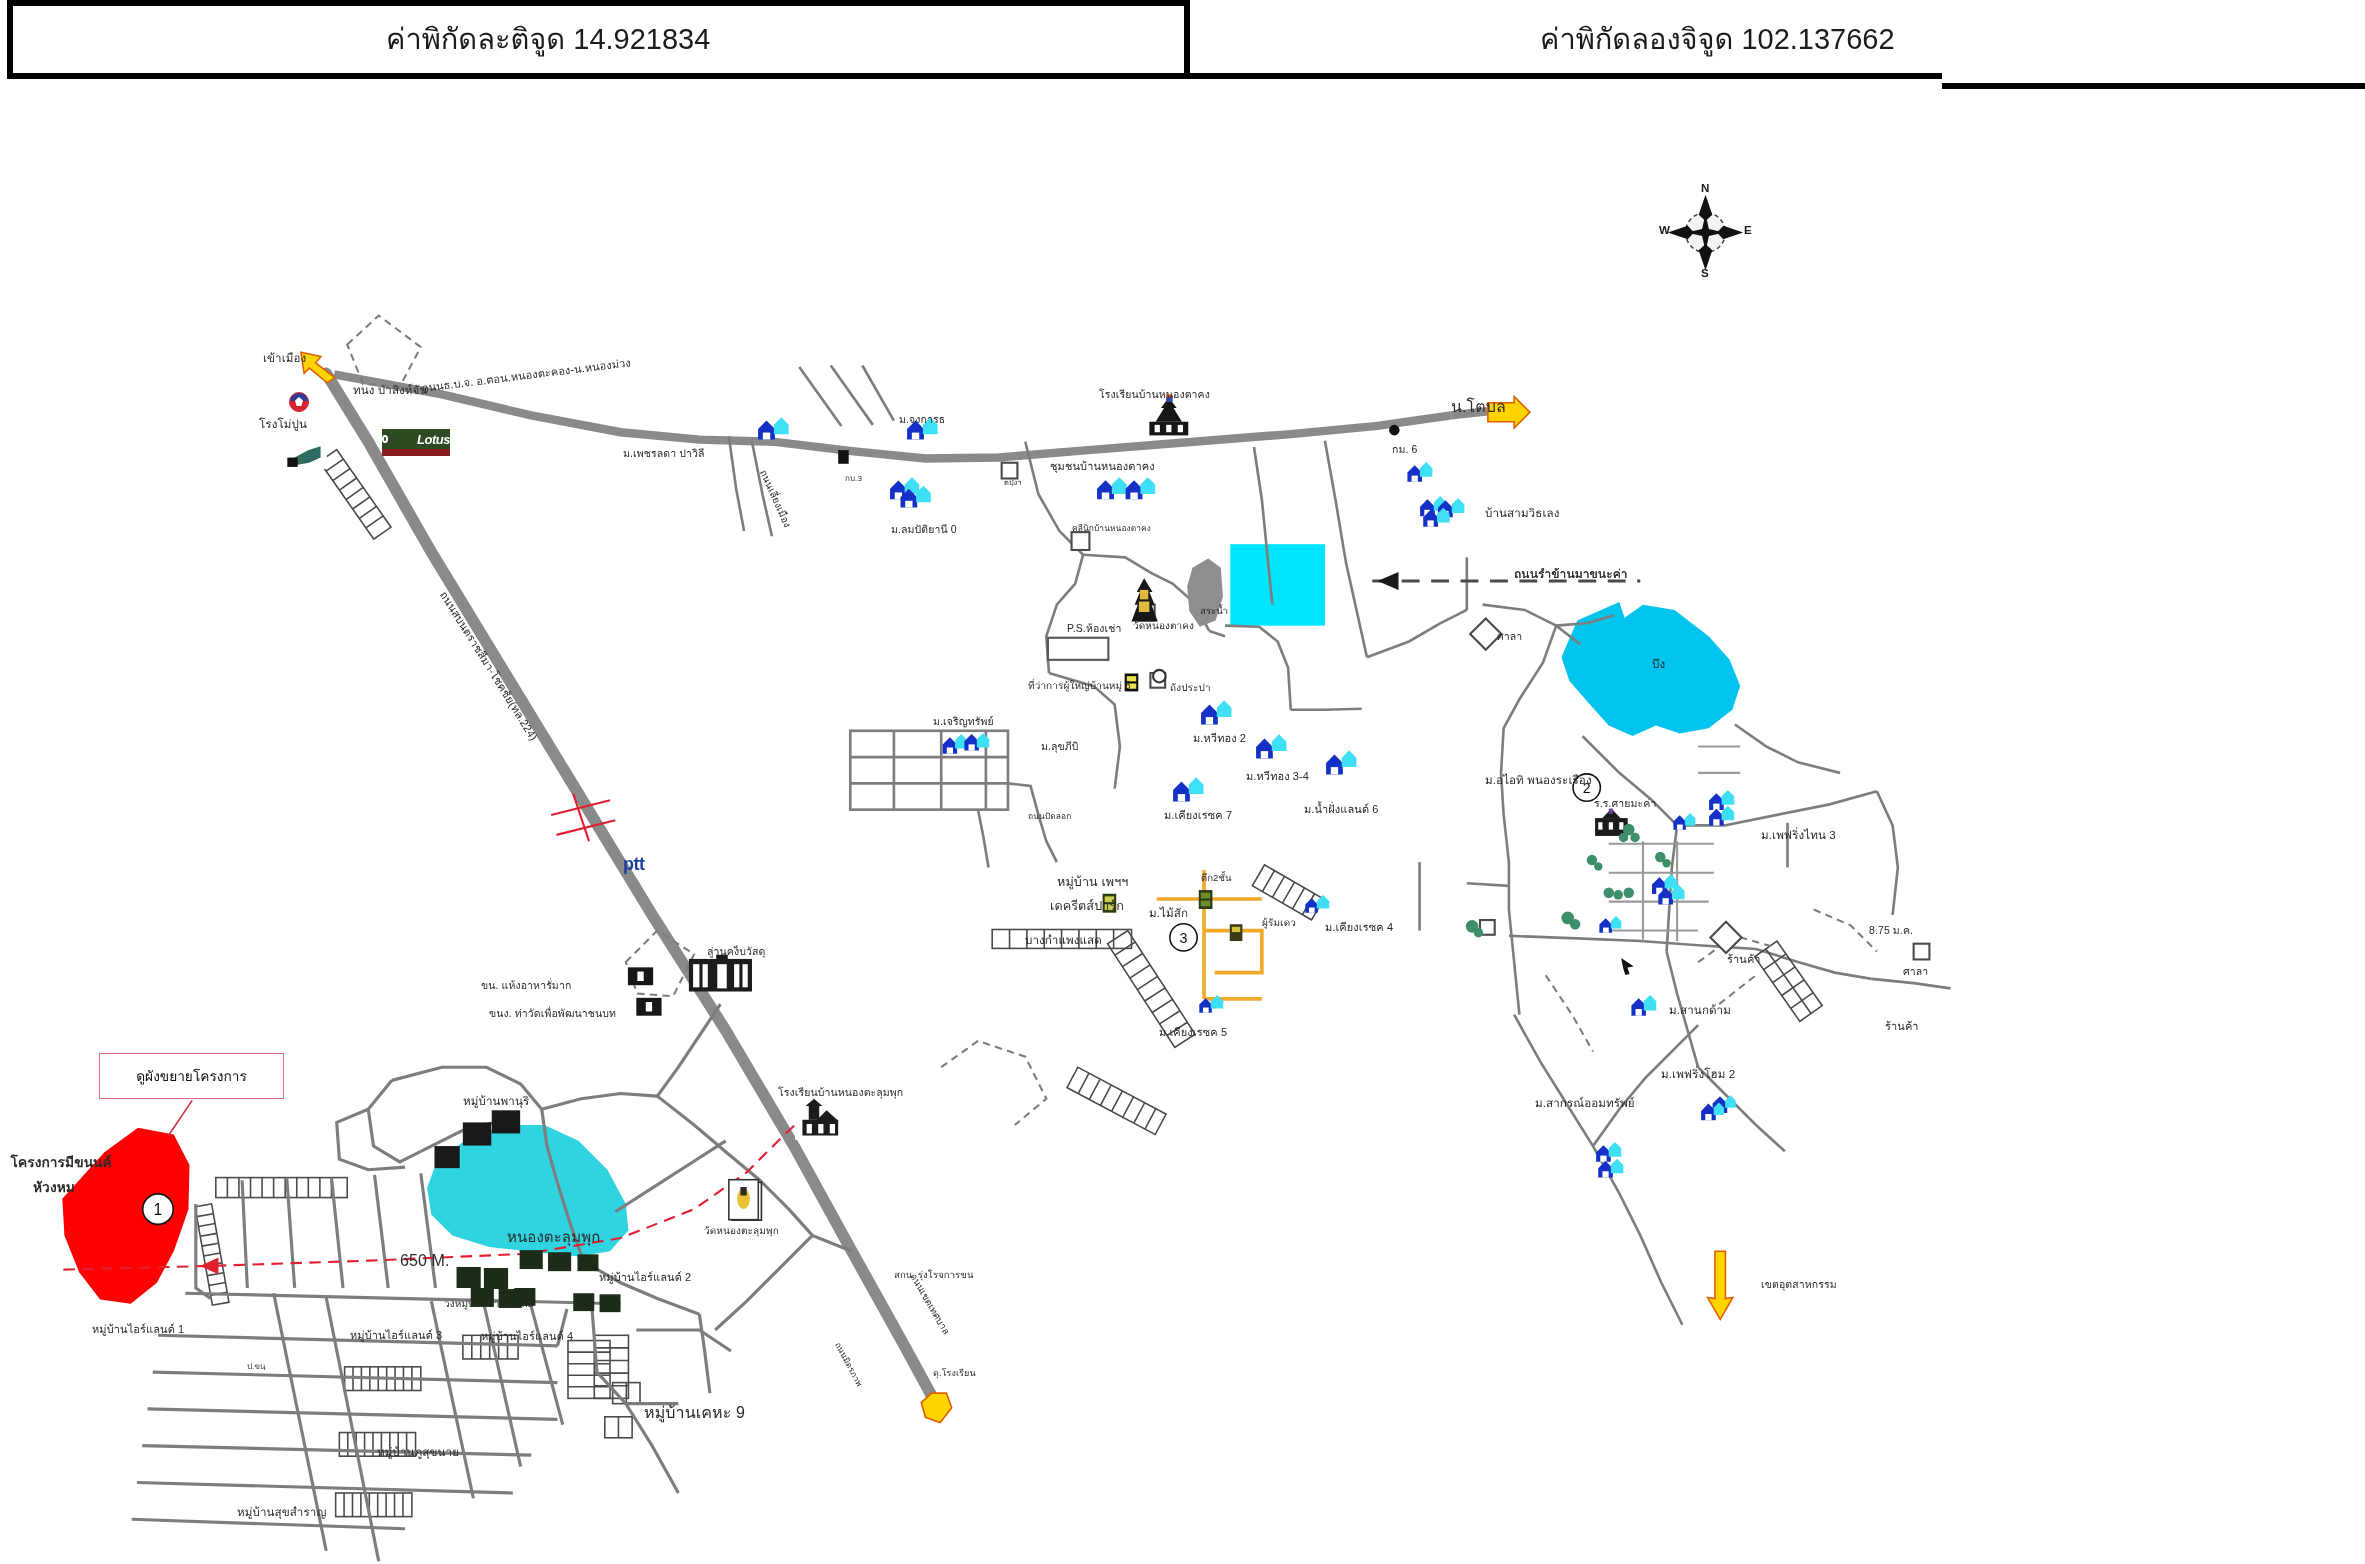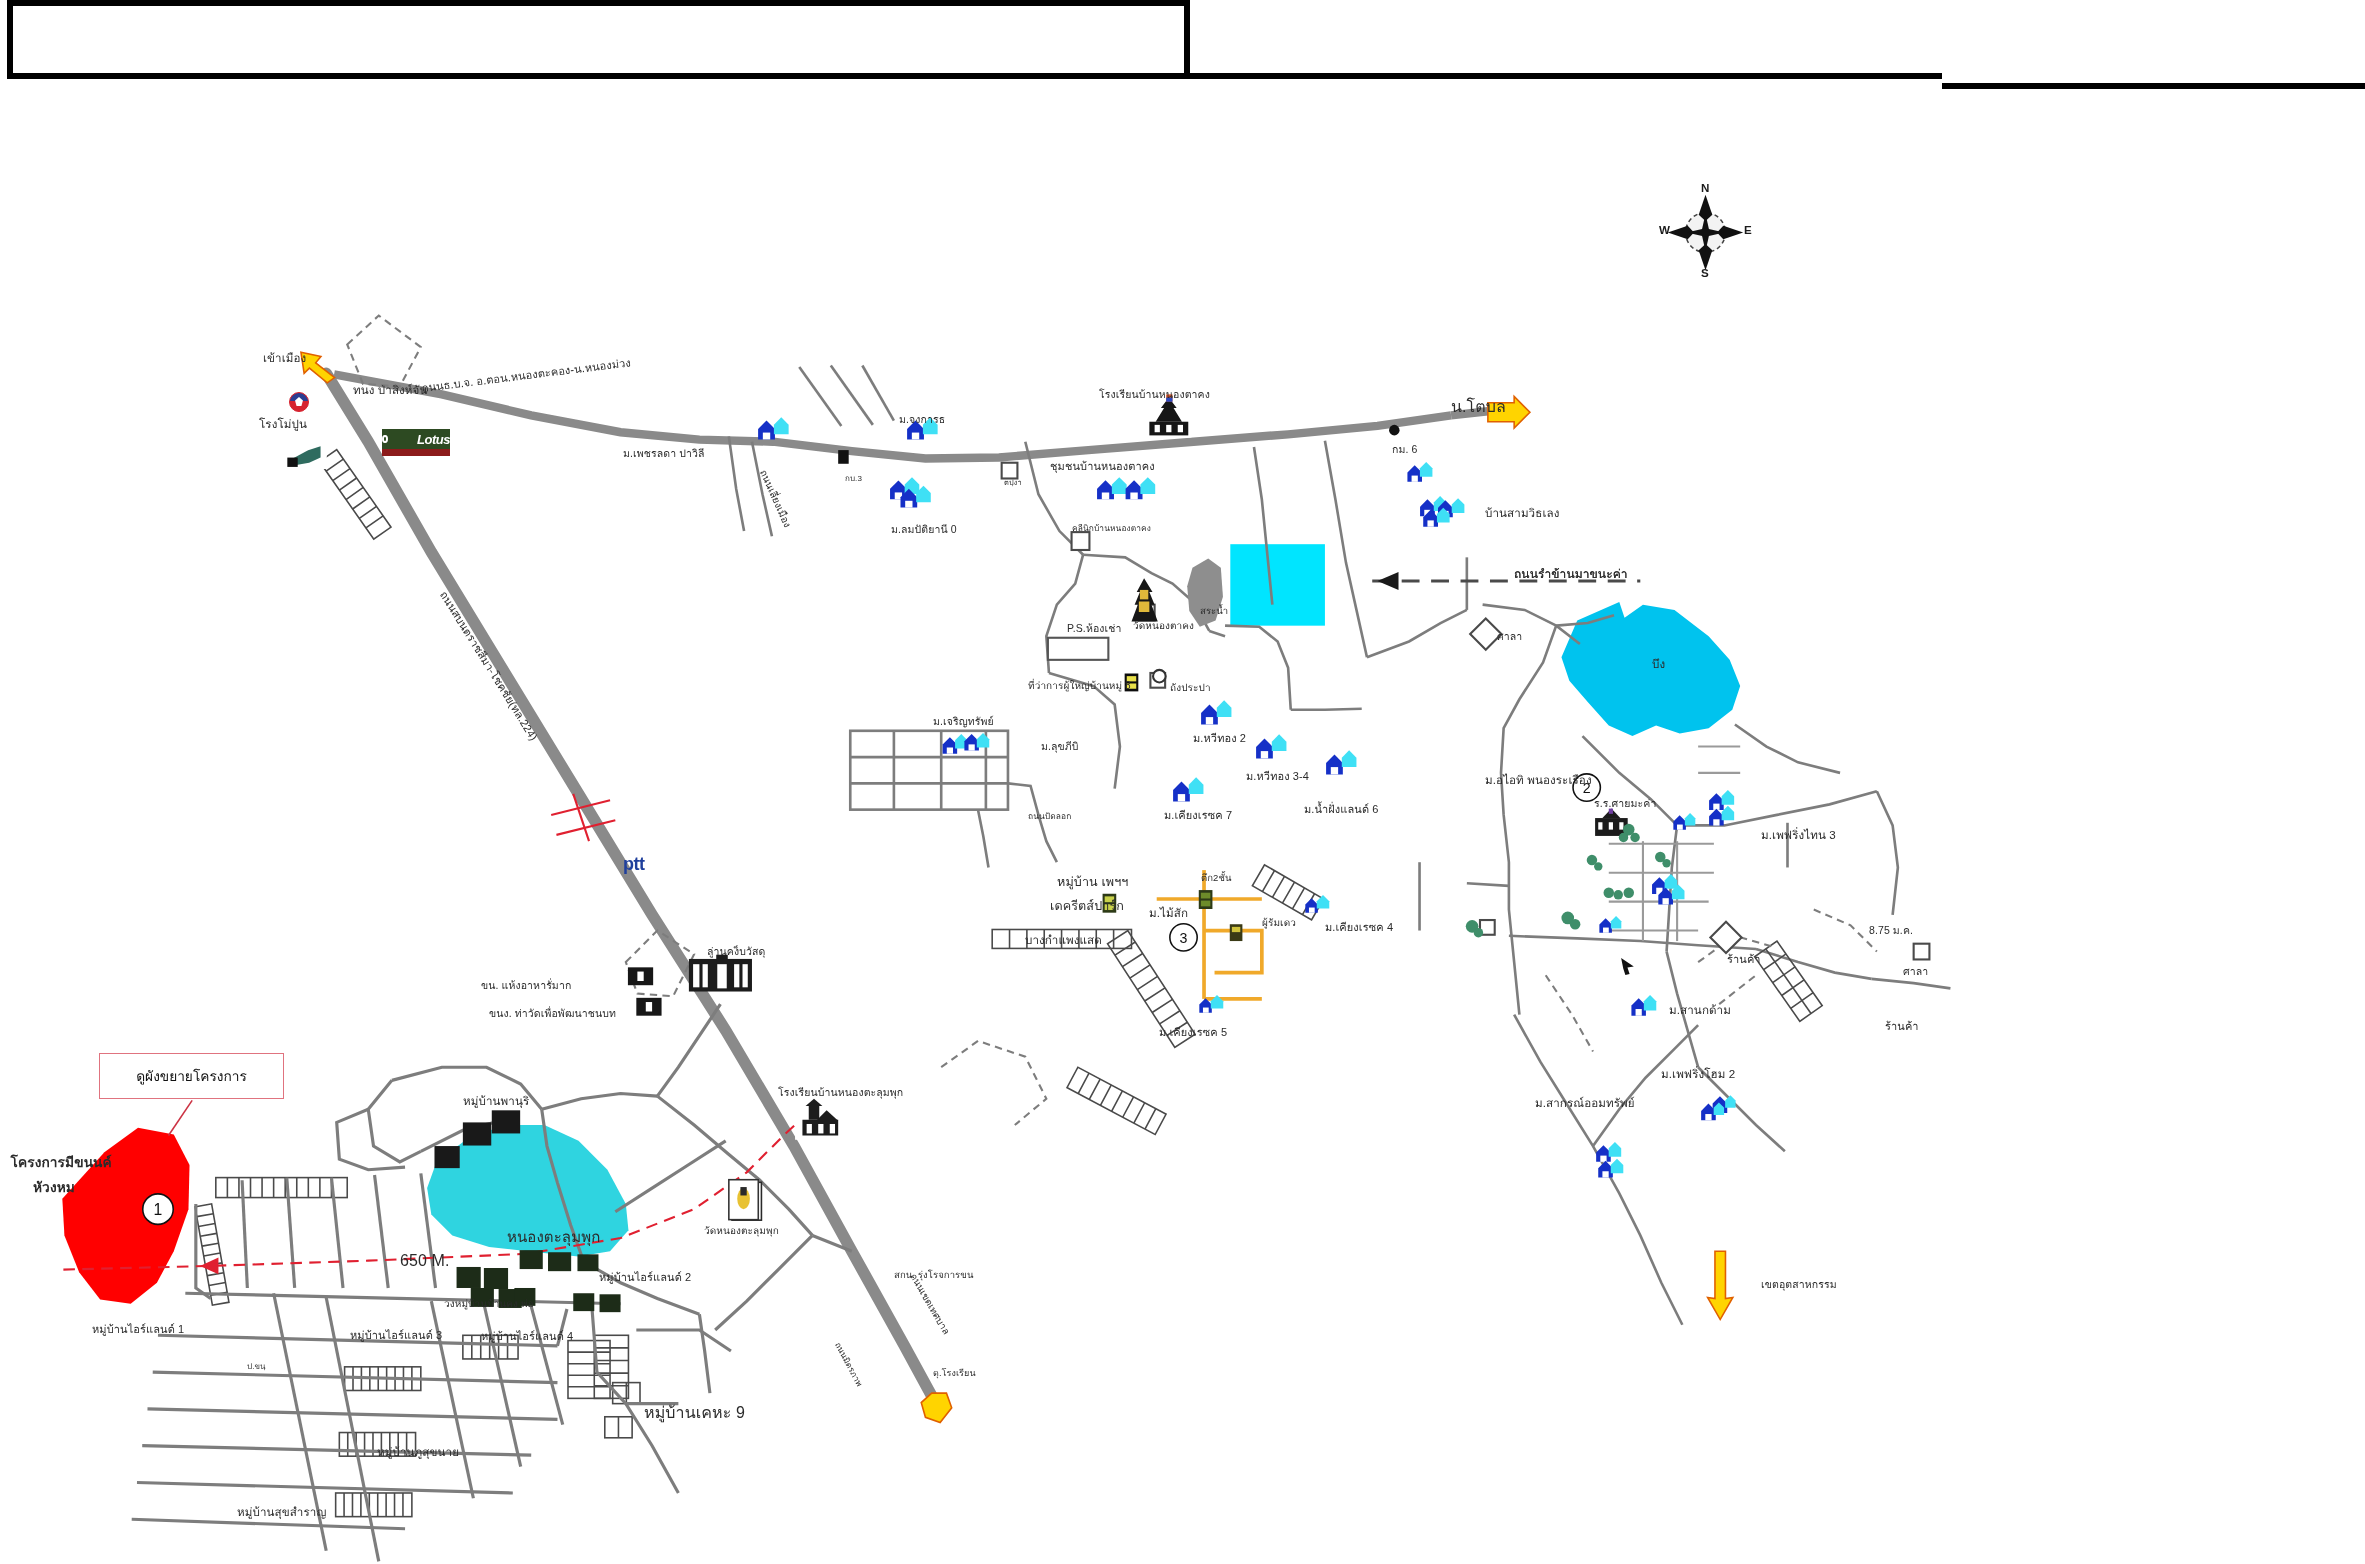--- a/index.html
+++ b/index.html
@@ -221,20 +221,22 @@
 <body>
 
 <div id="page">
 
   <div class="header">
     <div class="hdr-rule-left"></div>
     <div class="hdr-vline-l"></div>
     <div class="hdr-vline-m"></div>
     <div class="hdr-rule-bottom"></div>
     <div class="hdr-rule-bottom2"></div>
+    <div class="hdr-text hdr-lat">ค่าพิกัดละติจูด 14.921834</div>
+    <div class="hdr-text hdr-lon">ค่าพิกัดลองจิจูด 102.137662</div>
   </div>
 
   <div class="map">
 
     <svg width="2366" height="1486" viewBox="0 0 4500 2827">
 
       <rect x="2340" y="885" width="180" height="155" fill="#00e5ff"></rect>
       <path d="M3000 1030 L3080 995 L3090 1025 L3125 1000 L3185 1010 L3250 1060 L3290 1105 L3310 1155 L3295 1200 L3250 1235 L3195 1245 L3150 1230 L3105 1250 L3060 1230 L3020 1185 L2985 1145 L2970 1100 Z" fill="#00c3ee"></path>
       <path d="M830 2060 L890 2015 L960 1990 L1035 1990 L1100 2020 L1155 2075 L1190 2140 L1195 2190 L1160 2230 L1100 2240 L1020 2232 L930 2222 L860 2200 L820 2160 L812 2110 Z" fill="#2fd4e0"></path>
 

